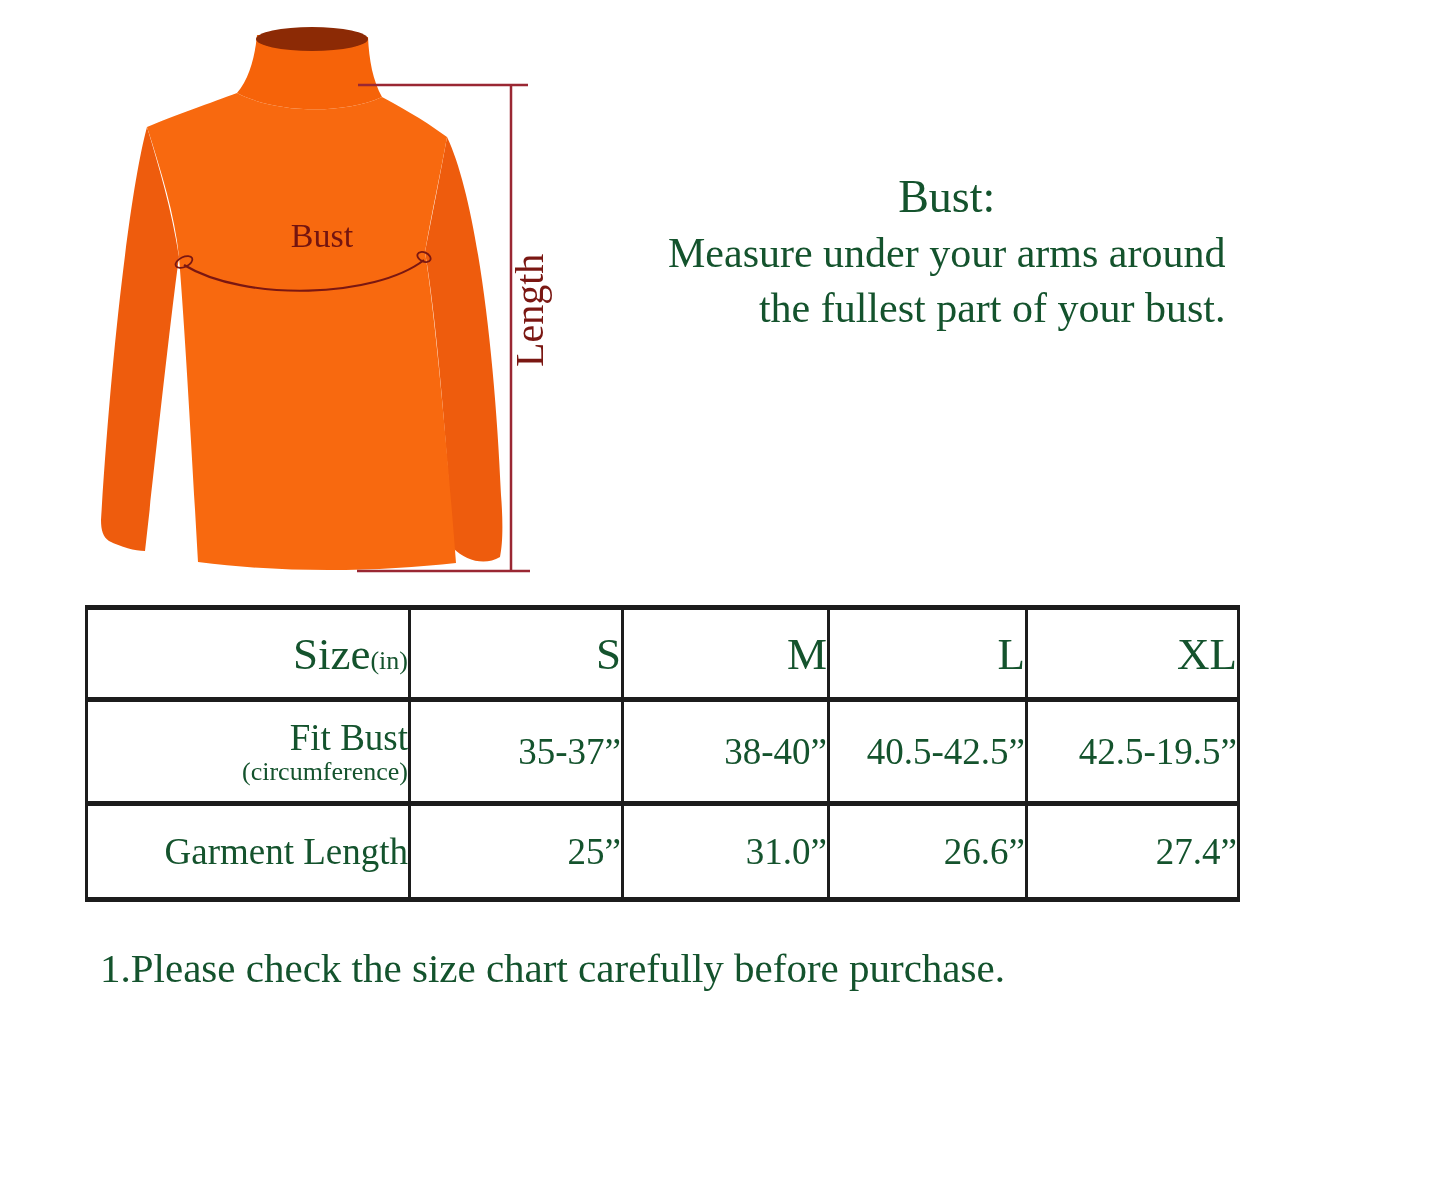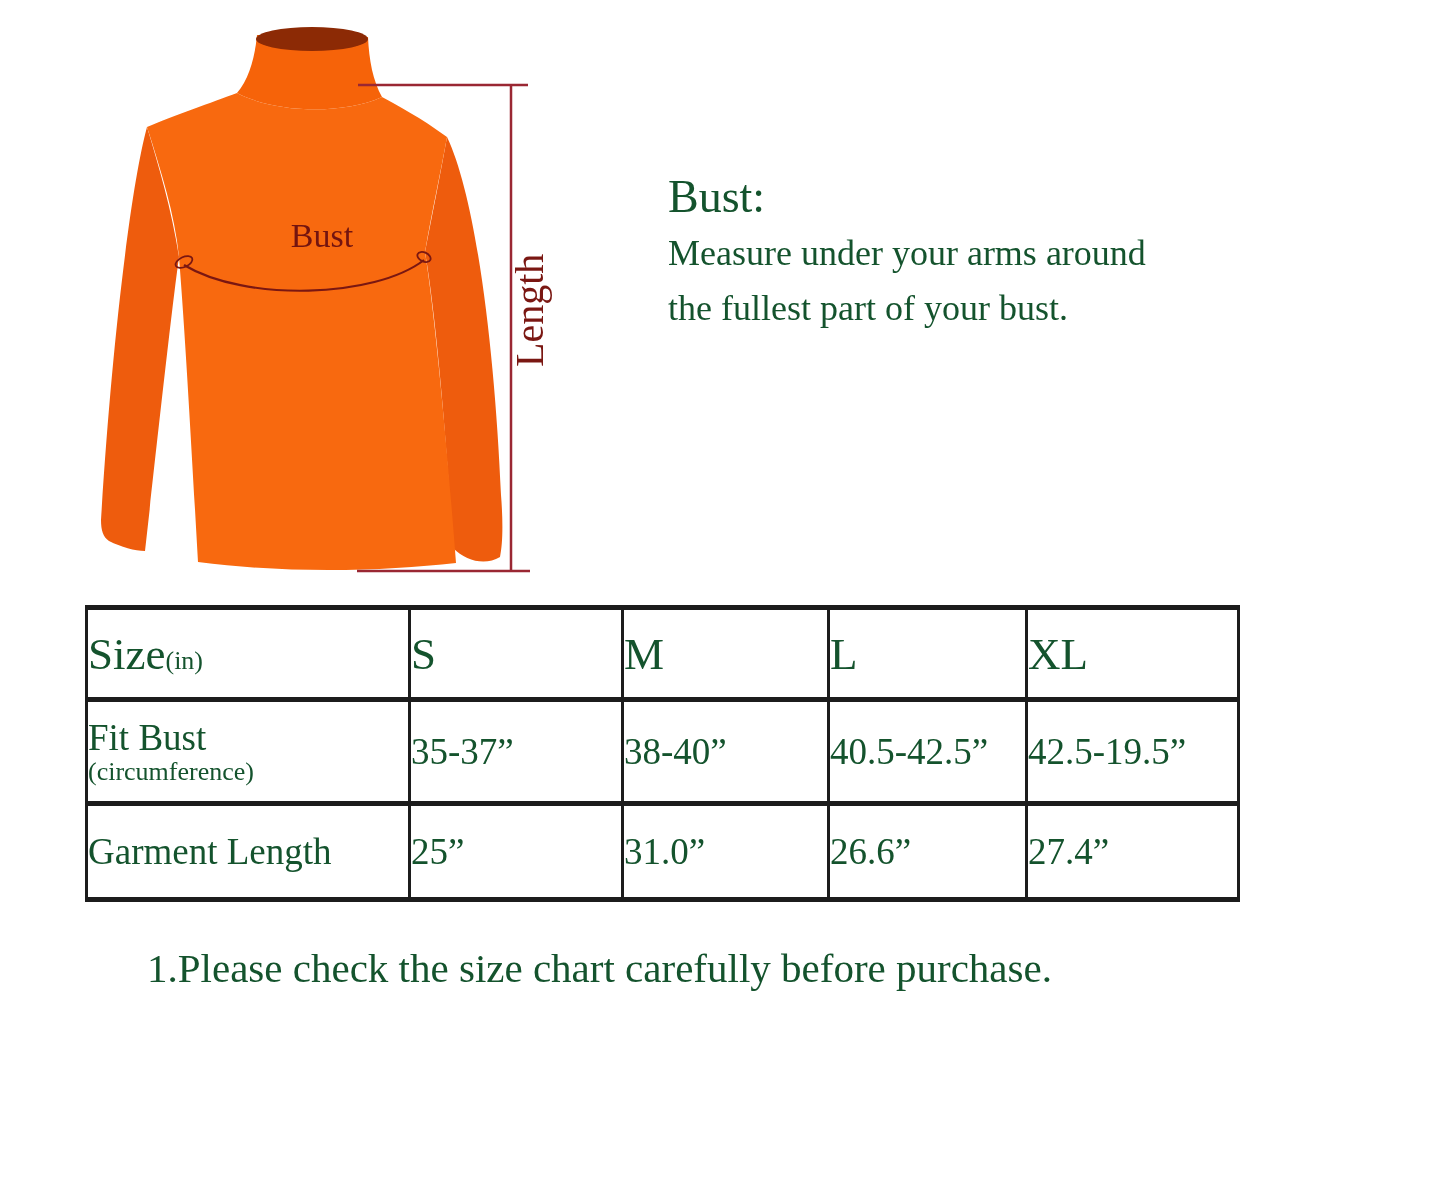--- a/index.html
+++ b/index.html
@@ -11,53 +11,53 @@
     font-family: "Liberation Serif", "DejaVu Serif", serif;
     color: #14532d;
     overflow: hidden;
   }
 
   
   .diagram-svg { position: absolute; left: 85px; top: 15px; }
 
   
   .instructions { position: absolute; left: 668px; top: 168px; }
-  .instructions .heading { font-size: 46px; line-height: 58px; }
-  .instructions .line { font-size: 36px; line-height: 55px; white-space: nowrap; }
+  .instructions .heading { font-size: 46px; line-height: 58px; text-align: center; }
+  .instructions .line { font-size: 42px; line-height: 55px; white-space: nowrap; text-align: right; }
 
   
   table.size-table {
     position: absolute;
     left: 85px;
     top: 605px;
     width: 1152px;
     border-collapse: collapse;
     table-layout: fixed;
-    text-align: left;
+    text-align: right;
   }
   table.size-table th, table.size-table td {
     border: 3px solid #1c1c1c;
     border-top-width: 5px;
     border-bottom-width: 5px;
     font-weight: normal;
     padding: 0;
     vertical-align: middle;
   }
   tr.header-row { height: 92px; }
   tr.fit-bust-row { height: 104px; }
   tr.garment-length-row { height: 96px; padding-left: 28px; }
   .hdr-size { font-size: 45px; }
   .hdr-unit { font-size: 26px; }
   .hdr-letter { font-size: 45px; }
   .cell-label { font-size: 37px; line-height: 40px; }
   .cell-sublabel { font-size: 26px; line-height: 28px; }
   .cell-value { font-size: 37px; }
 
   
-  .notes { position: absolute; left: 100px; top: 940px; margin-left: 47px; }
+  .notes { position: absolute; left: 100px; top: 940px; }
   .note-line { font-size: 41px; line-height: 56px; white-space: nowrap; }
 </style>
 </head>
 <body>
 
 <div class="page">
 
   <svg class="diagram-svg" width="500" height="580" viewBox="0 0 500 580">
 
     <path fill="#ee5c0d" d="M62,112 C45,175 26,340 16,505 C16,515 18,522 24,526 C36,532 50,536 60,536

